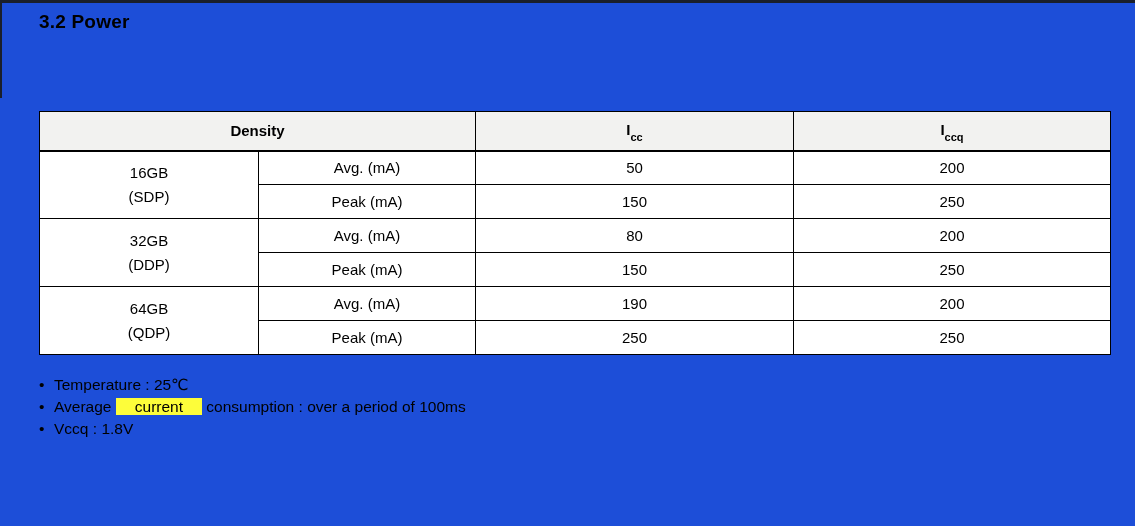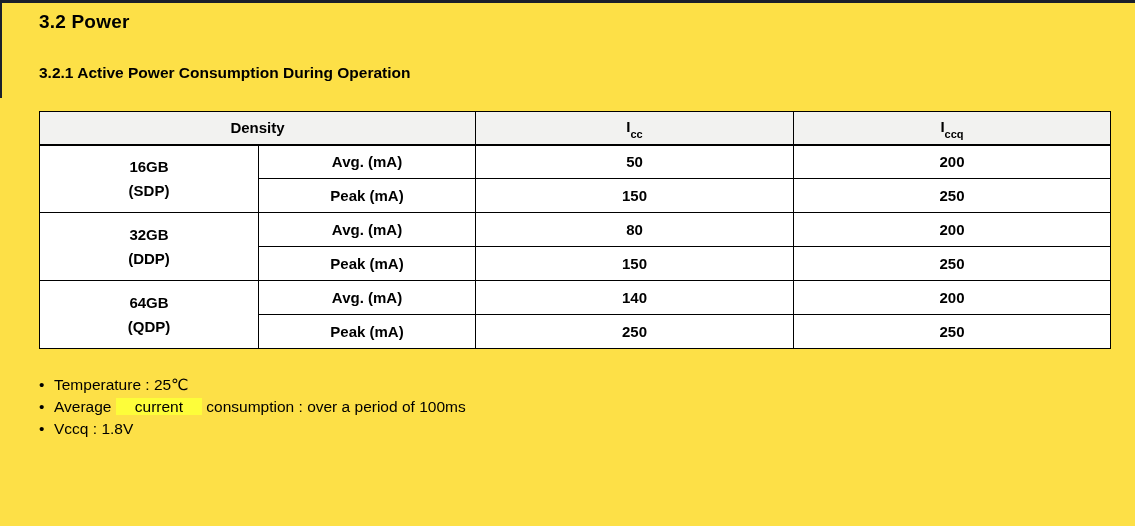--- a/index.html
+++ b/index.html
@@ -1,43 +1,43 @@
 <!DOCTYPE html>
 <html><head>
 <meta charset="utf-8">
 <style>
   * { margin: 0; padding: 0; box-sizing: border-box; }
   html, body { width: 1135px; height: 526px; background: #ffffff; overflow: hidden; }
   body { font-family: "Liberation Sans", "DejaVu Sans", sans-serif; color: #000000; }
 
-  .page { position: relative; width: 1135px; height: 526px; background: #fde047; }
+  .page { position: relative; width: 1135px; height: 526px; background: #1d4ed8; }
 
   .top-rule  { position: absolute; top: 0; left: 0; width: 1135px; height: 3px; background: #1a1f2b; }
   .left-rule { position: absolute; top: 0; left: 0; width: 2px;  height: 98px; background: #1a1f2b; }
 
   .section-title {
     position: absolute; left: 39px; top: 11px;
     font-size: 19px; font-weight: bold; letter-spacing: 0.2px;
   }
   .subsection-title {
     position: absolute; left: 39px; top: 64px;
     font-size: 15.5px; font-weight: bold;
   }
 
   table.power {
     position: absolute; left: 39px; top: 111px;
     width: 1071px; border-collapse: collapse; table-layout: fixed;
   }
   table.power th, table.power td {
     border: 1px solid #000000;
     text-align: center; vertical-align: middle;
-    font-size: 15px; padding: 0; font-weight: bold;
+    font-size: 15px; padding: 0;
   }
   table.power thead th {
-    height: 33px;
+    height: 39px;
     background: #f2f2f0;
     font-weight: bold;
     border-bottom: 2px solid #000000;
   }
   table.power thead th sub {
     font-size: 11px; font-weight: bold; position: relative; bottom: -2px;
   }
   table.power tbody td { height: 34px; background: #ffffff; }
   td.density-cell { line-height: 24px; font-size: 15px; }
   td.metric-cell  { font-size: 15px; }
@@ -53,21 +53,20 @@
 </style>
 </head>
 <body>
 
 <div class="page">
 
   <div class="top-rule"></div>
   <div class="left-rule"></div>
 
   <div class="section-title">3.2 Power</div>
-  <div class="subsection-title">3.2.1 Active Power Consumption During Operation</div>
 
   <table class="power">
     <colgroup>
       <col style="width:219px">
         <col style="width:217px">
         <col style="width:318px">
         <col style="width:317px">
     </colgroup>
     <thead>
       <tr>
@@ -106,21 +105,21 @@
         <td class="value-cell">150</td>
         <td class="value-cell">250</td>
       </tr>
 
       <tr>
         <td rowspan="2" class="density-cell">
           <div>64GB</div>
           <div>(QDP)</div>
         </td>
         <td class="metric-cell">Avg. (mA)</td>
-        <td class="value-cell">140</td>
+        <td class="value-cell">190</td>
         <td class="value-cell">200</td>
       </tr>
       <tr>
         <td class="metric-cell">Peak (mA)</td>
         <td class="value-cell">250</td>
         <td class="value-cell">250</td>
       </tr>
     </tbody>
   </table>
 

